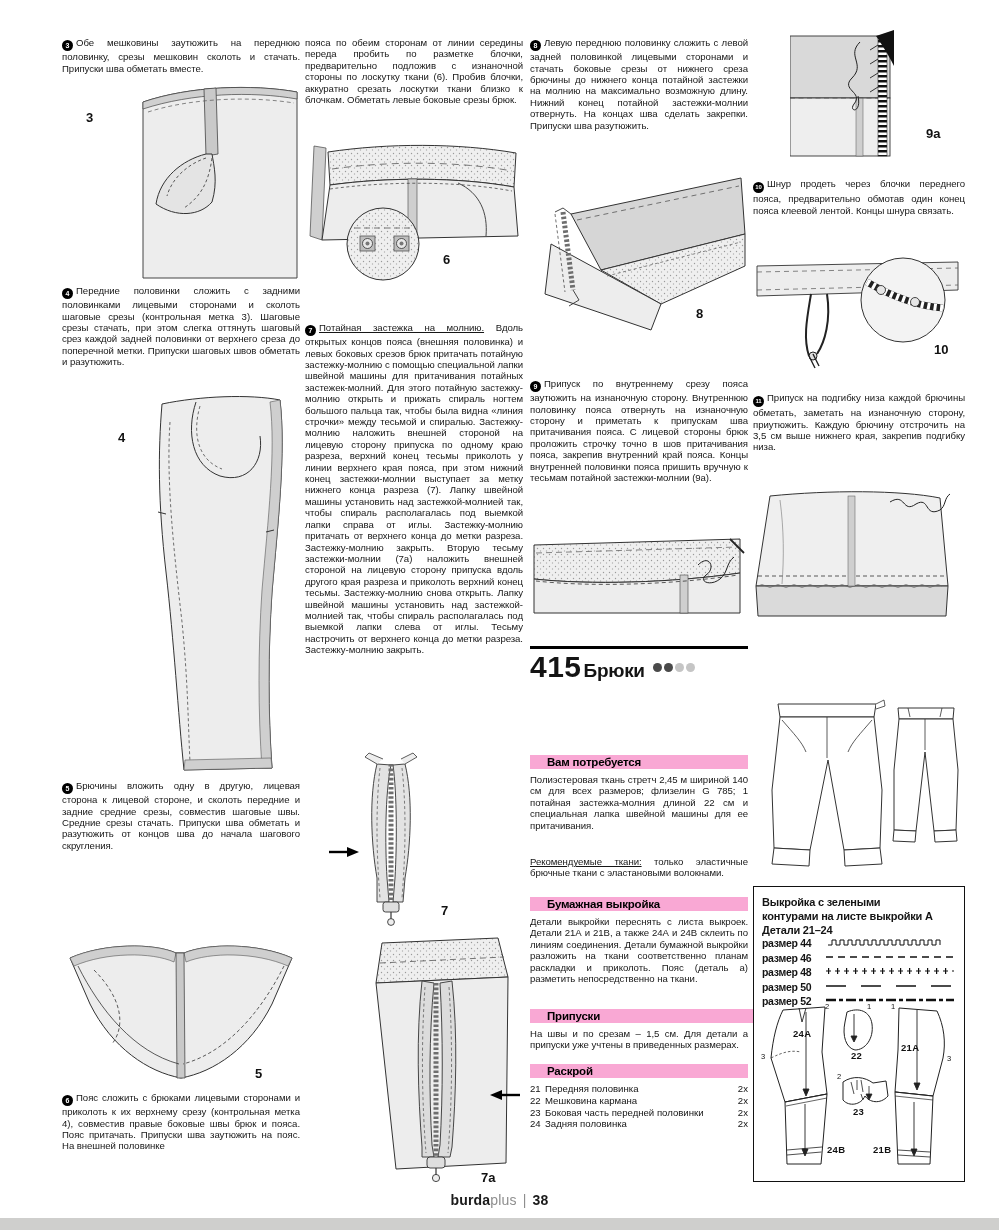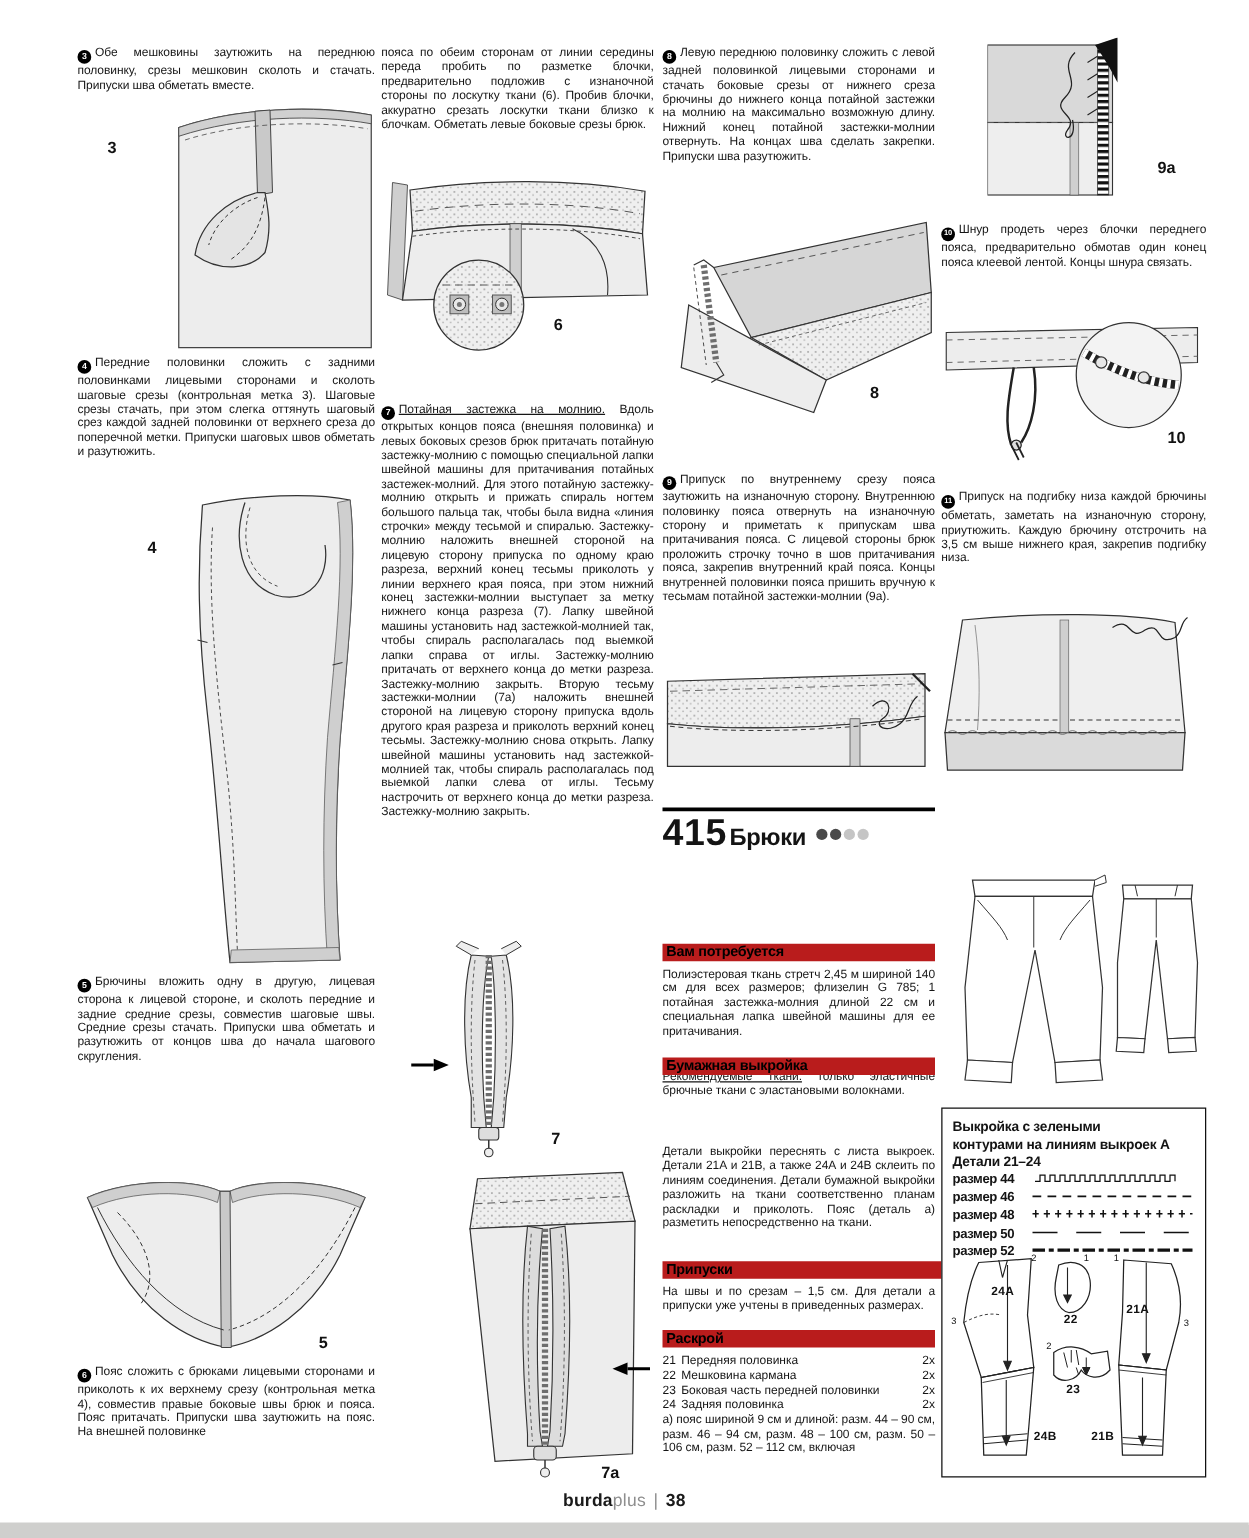--- a/index.html
+++ b/index.html
@@ -6,21 +6,21 @@
   html,body{width:999px;height:1230px;background:#ffffff}
   body{font-family:"Liberation Sans",sans-serif;color:#141414;position:relative;overflow:hidden}
   .abs{position:absolute}
   .txt{font-size:9.6px;line-height:11.4px;text-align:justify;letter-spacing:-0.05px;color:#161616}
   .txt p{margin:0}
   .stepnum{display:inline-flex;align-items:center;justify-content:center;width:11px;height:11px;border-radius:50%;
            background:#000;color:#fff;font-size:7px;font-weight:bold;margin-right:3px;vertical-align:-2px;flex:none}
   .u{text-decoration:underline}
   .b{font-weight:bold}
   .figlabel{position:absolute;font-size:13px;font-weight:bold;color:#111}
-  .hdrbar{background:#b91c1c;font-weight:bold;font-size:11.5px;line-height:14px;padding:0 3px;letter-spacing:-0.2px;color:#000}
+  .hdrbar{background:#f9a8d4;font-weight:bold;font-size:11.5px;line-height:14px;padding:0 17px;letter-spacing:-0.2px;color:#000}
   .title-row{display:flex;align-items:baseline;margin-top:3px}
   .t-num{font-size:30px;font-weight:bold;letter-spacing:.5px;line-height:30px}
   .t-name{font-size:19px;font-weight:bold;margin-left:2px;letter-spacing:-0.3px}
   .dots{display:inline-flex;gap:2px;margin-left:8px;align-self:center}
   .dot{width:9px;height:9px;border-radius:50%;display:inline-block}
   .dot-dark{background:#4a4a4a}
   .dot-light{background:#c5c5c5}
   .cutrow{display:flex;font-size:9.6px;line-height:11.8px}
   .cutnum{width:15px;flex:none}
   .cutname{flex:1}
@@ -253,21 +253,21 @@
   </div>
 
 
   <div class="hdrbar abs" style="left:530px;top:755px;width:218px">Вам потребуется</div>
   <div class="txt abs" style="left:530px;top:774px;width:218px">Полиэстеровая ткань стретч 2,45 м шириной 140 см для всех размеров; флизелин G 785; 1 потайная застежка-молния длиной 22 см и специальная лапка швейной машины для ее притачивания.</div>
 
   <div class="txt abs" style="left:530px;top:856px;width:218px">
     <span class="u">Рекомендуемые ткани:</span><span> только эластичные брючные ткани с эластановыми волокнами.</span>
   </div>
 
-  <div class="hdrbar abs" style="left:530px;top:846px;width:218px">Бумажная выкройка</div>
+  <div class="hdrbar abs" style="left:530px;top:897px;width:218px">Бумажная выкройка</div>
   <div class="txt abs" style="left:530px;top:916px;width:218px">Детали выкройки переснять с листа выкроек. Детали 21А и 21В, а также 24А и 24В склеить по линиям соединения. Детали бумажной выкройки разложить на ткани соответственно планам раскладки и приколоть. Пояс (деталь а) разметить непосредственно на ткани.</div>
 
   <div class="hdrbar abs" style="left:530px;top:1009px;width:251px">Припуски</div>
   <div class="txt abs" style="left:530px;top:1028px;width:218px">На швы и по срезам – 1,5 см. Для детали а припуски уже учтены в приведенных размерах.</div>
 
   <div class="hdrbar abs" style="left:530px;top:1064px;width:218px">Раскрой</div>
   <div class="abs" style="left:530px;top:1083px;width:218px">
     <div class="cutrow">
       <span class="cutnum">21</span>
       <span class="cutname">Передняя половинка</span>
@@ -281,21 +281,20 @@
     <div class="cutrow">
       <span class="cutnum">23</span>
       <span class="cutname">Боковая часть передней половинки</span>
       <span class="cutqty">2x</span>
     </div>
     <div class="cutrow">
       <span class="cutnum">24</span>
       <span class="cutname">Задняя половинка</span>
       <span class="cutqty">2x</span>
     </div>
-    <div class="txt" style="width:218px">а) пояс шириной 9 см и длиной: разм. 44 – 90 см, разм. 46 – 94 см, разм. 48 – 100 см, разм. 50 – 106 см, разм. 52 – 112 см, включая</div>
   </div>
 
   <span class="figlabel" style="left:926px;top:126px">9a</span>
   <div class="abs" style="left:790px;top:30px;width:122px;height:128px">
     <svg width="122" height="128" viewBox="0 0 122 128">
       <defs>
         <pattern id="st9a" width="10" height="5" patternUnits="userSpaceOnUse">
           <rect width="10" height="5" fill="#fff"></rect>
             <rect width="10" height="2.5" fill="#111"></rect>
         </pattern>
@@ -367,21 +366,21 @@
       <path d="M141,29 L195,29 L200,80 L198,140 L176,141 L167,62 L158,141 L136,140 L136,80 Z" fill="#fff" stroke="#333" stroke-width="1"></path>
       <path d="M167,29 L167,60" stroke="#333" stroke-width=".8"></path>
       <path d="M136,140 L158,141 L157,152 L135,151 Z" fill="#fff" stroke="#333" stroke-width="1"></path>
       <path d="M176,141 L198,140 L199,151 L177,152 Z" fill="#fff" stroke="#333" stroke-width="1"></path>
     </svg>
   </div>
 
   <div class="pbox abs" style="left:753px;top:886px;width:212px;height:296px">
     <div style="padding:8px 8px 0 8px">
       <div class="pbox-title">Выкройка с зелеными</div>
-      <div class="pbox-title">контурами на линиям выкроек А</div>
+      <div class="pbox-title">контурами на листе выкройки А</div>
       <div class="pbox-title">Детали 21–24</div>
 
       <div class="sizerow">
         <span class="sizelabel">размер 44</span>
         <svg class="sizeline" width="128" height="10" viewBox="0 0 128 10">
           <path d="M2,8 h4 v-5 h4 v5 h4 v-5 h4 v5 h4 v-5 h4 v5 h4 v-5 h4 v5 h4 v-5 h4 v5 h4 v-5 h4 v5 h4 v-5 h4 v5 h4 v-5 h4 v5 h4 v-5 h4 v5 h4 v-5 h4 v5 h4 v-5 h4 v5 h4 v-5 h4 v5 h4 v-5 h4 v5 h4 v-5 h4 v5" fill="none" stroke="#111" stroke-width="1"></path>
         </svg>
       </div>
       <div class="sizerow">
         <span class="sizelabel">размер 46</span>

